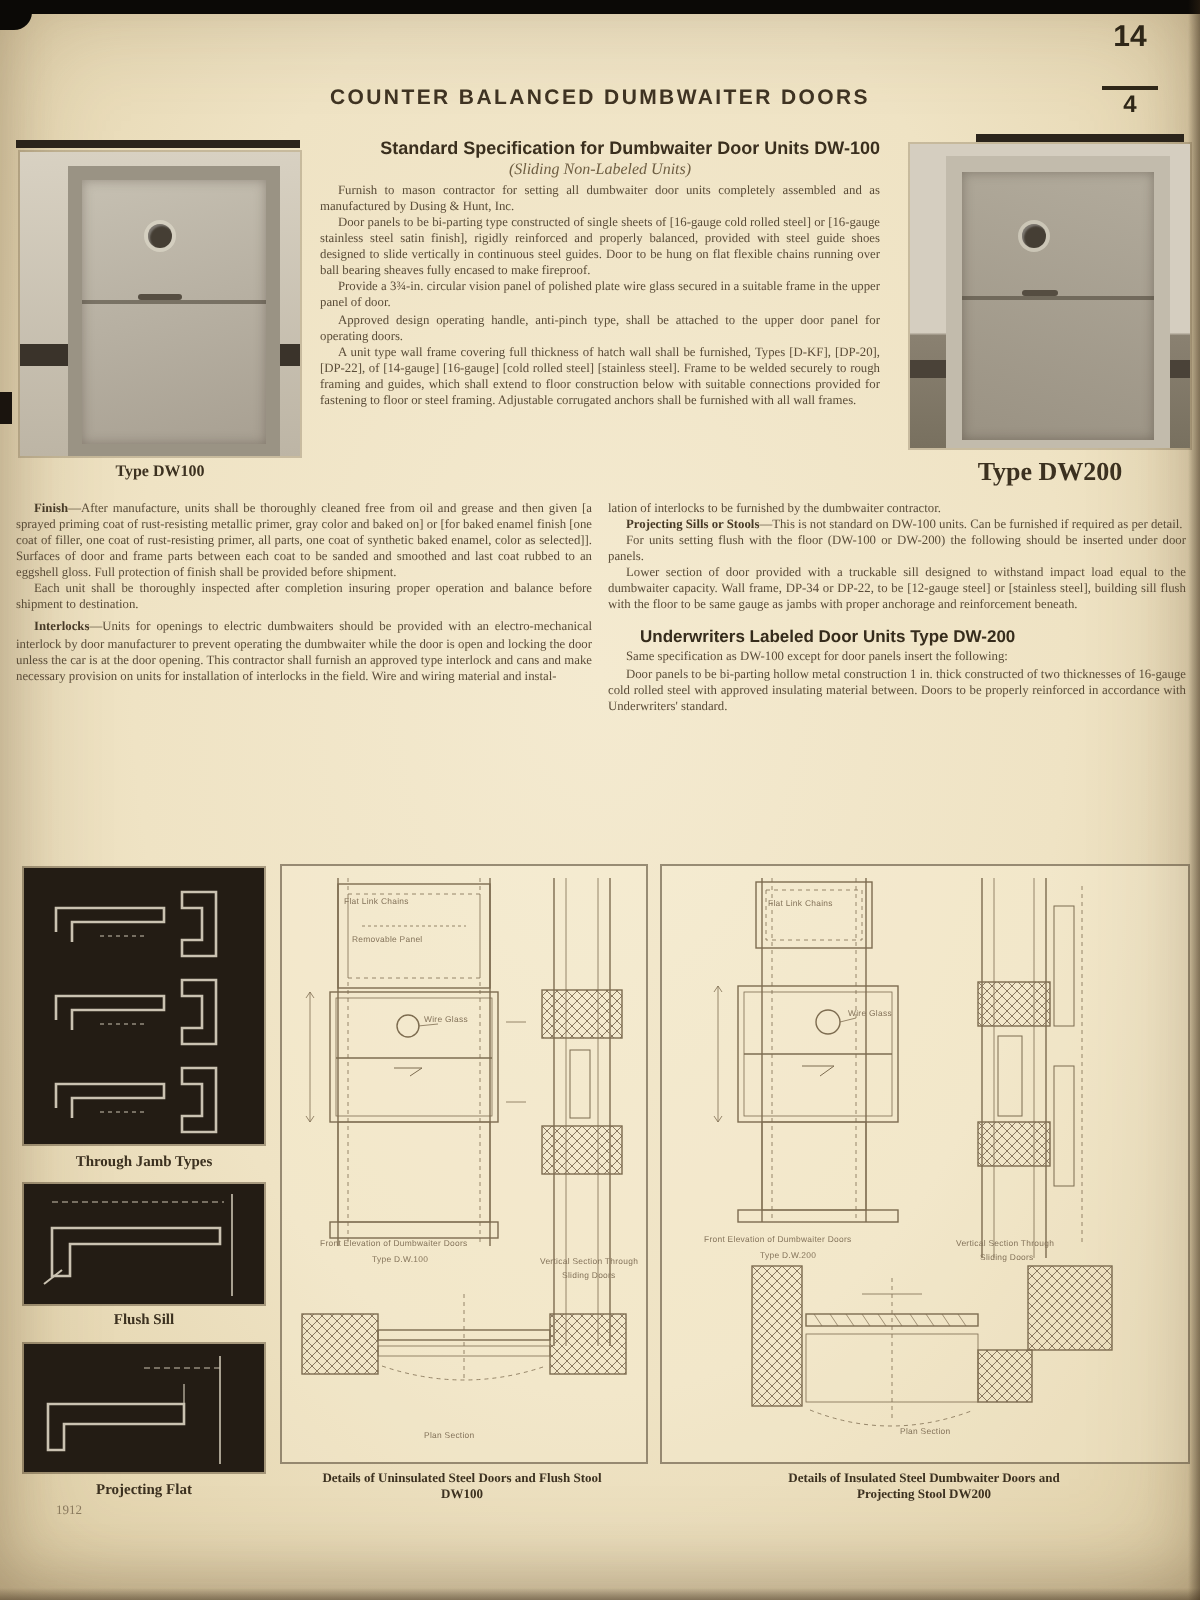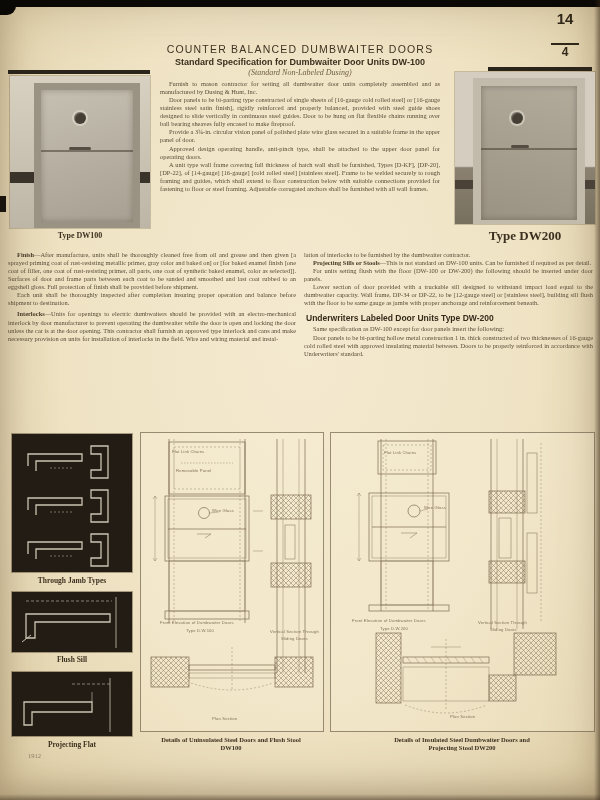--- a/index.html
+++ b/index.html
@@ -32,21 +32,21 @@
   <div class="abs" style="left:0;top:0;width:600px;height:7px;background:#0b0906;"></div>
   <div class="abs" style="left:0;top:0;width:16px;height:15px;background:#0b0906;border-radius:0 0 9px 0;"></div>
   <div class="abs" style="left:0;top:196px;width:6px;height:16px;background:#1a140e;"></div>
   <div class="abs" style="right:0;top:0;bottom:0;width:6px;background:linear-gradient(90deg,transparent,rgba(55,40,22,.5));"></div>
   <div class="abs" style="left:0;bottom:0;width:600px;height:6px;background:linear-gradient(0deg,rgba(55,40,22,.45),transparent);"></div>
 
   <div class="abs" style="left:551px;top:10px;width:28px;text-align:center;">
     <div class="sans" style="font-size:15px;font-weight:bold;color:#2f2718;border-bottom:2px solid #2f2718;padding-bottom:16px;">14</div>
     <div class="sans" style="font-size:12px;font-weight:bold;color:#2f2718;">4</div>
   </div>
-  <div class="abs sans" style="left:0;top:43px;width:600px;text-align:center;font-size:10.5px;font-weight:normal;letter-spacing:1.2px;color:#3f3322;">COUNTER BALANCED DUMBWAITER DOORS</div>
+  <div class="abs sans" style="left:0;top:43px;width:600px;text-align:center;font-size:10.5px;font-weight:bold;letter-spacing:1.2px;color:#3f3322;">COUNTER BALANCED DUMBWAITER DOORS</div>
 
   <div class="abs rule" style="left:8px;top:70px;width:142px;height:3.5px;"></div>
   <div class="abs rule" style="left:488px;top:67px;width:104px;height:3.5px;"></div>
 
   <div class="photo" style="left:10px;top:76px;width:140px;height:152px;background:linear-gradient(180deg,#d8d1c2,#bdb5a5);">
     <div class="abs" style="left:0;right:0;top:96px;height:11px;background:#3a332a;"></div>
     <div class="abs" style="left:24px;top:7px;width:92px;height:132px;border:7px solid #9a9384;background:linear-gradient(165deg,#c6c0b2,#a8a092);box-shadow:inset 0 0 6px rgba(60,50,40,.35);">
       <div class="vision" style="left:33px;top:22px;"></div>
       <div class="seam" style="top:60px;"></div>
       <div class="abs" style="left:28px;top:57px;width:22px;height:3px;background:#564e42;border-radius:2px;"></div>
@@ -58,41 +58,41 @@
     <div class="abs" style="left:0;right:0;top:108px;height:9px;background:#4a4238;"></div>
     <div class="abs" style="left:18px;top:6px;width:96px;height:134px;border:8px solid #c2bbac;background:linear-gradient(195deg,#b2ab9c,#9a9283);box-shadow:inset 0 0 6px rgba(60,50,40,.4);">
       <div class="vision" style="left:30px;top:26px;"></div>
       <div class="seam" style="top:62px;"></div>
       <div class="abs" style="left:30px;top:59px;width:18px;height:3px;background:#55globale;background:#554d41;border-radius:2px;"></div>
     </div>
   </div>
   <div class="abs cap" style="left:455px;top:228px;width:140px;font-size:13px;">Type DW200</div>
 
   <div class="abs col" style="left:160px;top:57px;width:280px;">
-    <div class="sans" style="font-size:9px;font-weight:bold;text-align:center;color:#3a2f1e;margin-bottom:1px;">Standard Specification for Dumbwaiter Door Units DW-100</div>
-    <div style="font-size:8px;font-style:italic;text-align:center;color:#6e5e42;margin-bottom:3px;">(Standard Non-Labeled Dusing)</div>
+    <div class="sans" style="font-size:9px;font-weight:bold;text-align:right;color:#3a2f1e;margin-bottom:1px;margin-top:12px;">Standard Specification for Dumbwaiter Door Units DW-100</div>
+    <div style="font-size:8px;font-style:italic;text-align:center;color:#6e5e42;margin-bottom:3px;">(Sliding Non-Labeled Units)</div>
     <p>Furnish to mason contractor for setting all dumbwaiter door units completely assembled and as manufactured by Dusing &amp; Hunt, Inc.</p>
     <p>Door panels to be bi-parting type constructed of single sheets of [16-gauge cold rolled steel] or [16-gauge stainless steel satin finish], rigidly reinforced and properly balanced, provided with steel guide shoes designed to slide vertically in continuous steel guides. Door to be hung on flat flexible chains running over ball bearing sheaves fully encased to make fireproof.</p>
     <p>Provide a 3¾-in. circular vision panel of polished plate wire glass secured in a suitable frame in the upper panel of door.</p>
     <p>Approved design operating handle, anti-pinch type, shall be attached to the upper door panel for operating doors.</p>
     <p>A unit type wall frame covering full thickness of hatch wall shall be furnished, Types [D-KF], [DP-20], [DP-22], of [14-gauge] [16-gauge] [cold rolled steel] [stainless steel]. Frame to be welded securely to rough framing and guides, which shall extend to floor construction below with suitable connections provided for fastening to floor or steel framing. Adjustable corrugated anchors shall be furnished with all wall frames.</p>
   </div>
 
   <div class="abs col" style="left:8px;top:251px;width:288px;">
     <p><b>Finish</b><span>—After manufacture, units shall be thoroughly cleaned free from oil and grease and then given [a sprayed priming coat of rust-resisting metallic primer, gray color and baked on] or [for baked enamel finish [one coat of filler, one coat of rust-resisting primer, all parts, one coat of synthetic baked enamel, color as selected]]. Surfaces of door and frame parts between each coat to be sanded and smoothed and last coat rubbed to an eggshell gloss. Full protection of finish shall be provided before shipment.</span></p>
     <p>Each unit shall be thoroughly inspected after completion insuring proper operation and balance before shipment to destination.</p>
     <p style="margin-top:3px;"><b>Interlocks</b><span>—Units for openings to electric dumbwaiters should be provided with an electro-mechanical interlock by door manufacturer to prevent operating the dumbwaiter while the door is open and locking the door unless the car is at the door opening. This contractor shall furnish an approved type interlock and cans and make necessary provision on units for installation of interlocks in the field. Wire and wiring material and instal-</span></p>
   </div>
 
   <div class="abs col" style="left:304px;top:251px;width:289px;">
     <p class="noindent">lation of interlocks to be furnished by the dumbwaiter contractor.</p>
     <p><b>Projecting Sills or Stools</b><span>—This is not standard on DW-100 units. Can be furnished if required as per detail.</span></p>
     <p>For units setting flush with the floor (DW-100 or DW-200) the following should be inserted under door panels.</p>
     <p>Lower section of door provided with a truckable sill designed to withstand impact load equal to the dumbwaiter capacity. Wall frame, DP-34 or DP-22, to be [12-gauge steel] or [stainless steel], building sill flush with the floor to be same gauge as jambs with proper anchorage and reinforcement beneath.</p>
-    <div class="sans" style="font-size:8.5px;font-weight:bold;color:#362c1c;margin:6px 2px 2px;">Underwriters Labeled Door Units Type DW-200</div>
+    <div class="sans" style="font-size:8.5px;font-weight:bold;color:#362c1c;margin:6px 16px 2px;">Underwriters Labeled Door Units Type DW-200</div>
     <p>Same specification as DW-100 except for door panels insert the following:</p>
     <p>Door panels to be bi-parting hollow metal construction 1 in. thick constructed of two thicknesses of 16-gauge cold rolled steel with approved insulating material between. Doors to be properly reinforced in accordance with Underwriters' standard.</p>
   </div>
 
   <div class="blackfig" style="left:12px;top:434px;width:120px;height:138px;">
     <svg width="120" height="138" viewBox="0 0 120 138">
       <g stroke="#ddd5c2" stroke-width="1.3" fill="none" opacity=".9">
         <g>
           <path d="M16 32 v-12 h54 v7 h-46 v10"></path>
           <path d="M96 12 v32 h-17 v-8 h10 v-16 h-10 v-8 z"></path>

